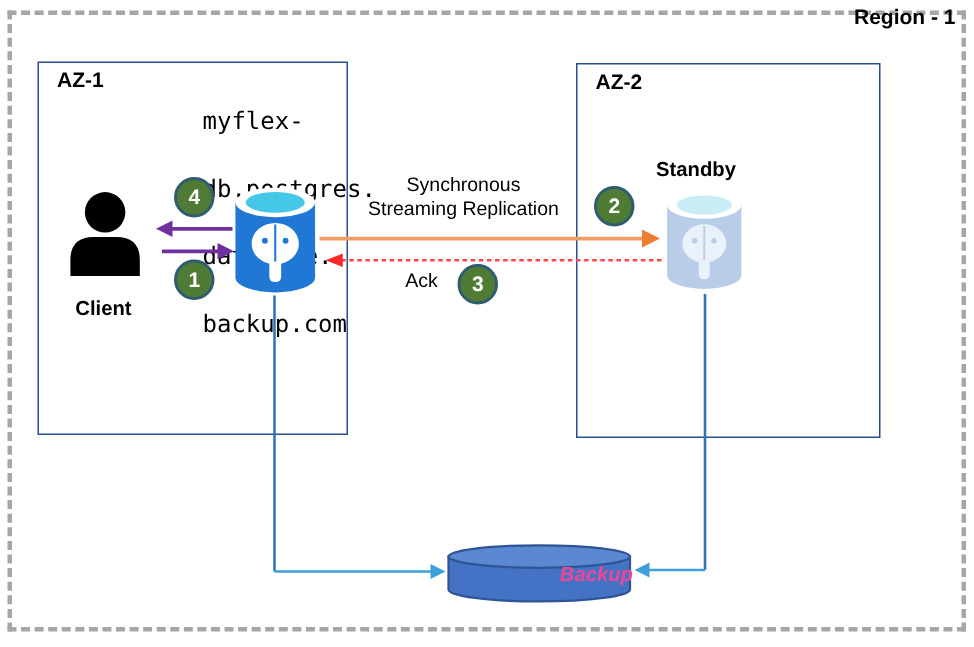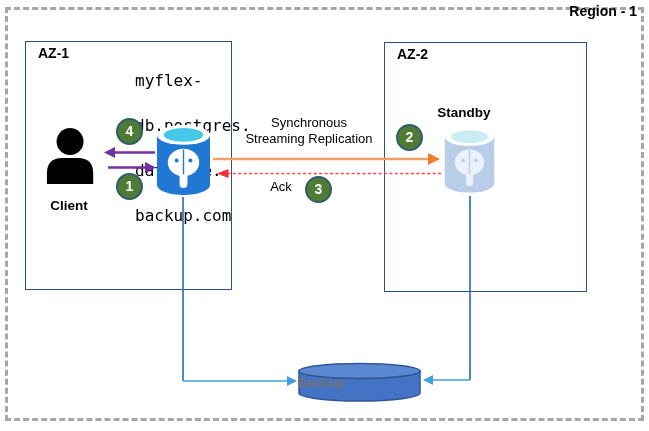--- a/index.html
+++ b/index.html
@@ -14,21 +14,21 @@
   .az-label{position:absolute;left:12px;top:3px;font-weight:bold;font-size:14px;}
   .hostname{left:135px;top:43px;font-family:"DejaVu Sans Mono","Liberation Mono",monospace;
             font-size:16px;line-height:15px;white-space:pre;}
   .node-label{font-weight:bold;font-size:13.5px;text-align:center;}
   .flow-label{font-size:13px;text-align:center;line-height:16px;}
   .badge{width:27px;height:27px;border-radius:50%;background:var(--c-green_badge,#4f7b35);
          border:2px solid var(--c-badge_border,#2e5d71);box-sizing:border-box;color:#fff;
          font-weight:bold;font-size:14px;text-align:center;line-height:22px;}
   svg{display:block;}
   .overlay{left:0;top:0;pointer-events:none;}
-  .backup-label{left:297px;top:375px;width:125px;color:#737373;font-weight:bold;font-size:13.5px;text-align:left;}
+  .backup-label{left:297px;top:375px;width:125px;color:#ec4899;font-weight:bold;font-size:13.5px;text-align:right;font-style:italic;}
 </style>
 </head>
 <body>
 
 <div class="canvas">
 
   <div class="abs region"></div>
   <div class="abs region-label">Region - 1</div>
 
   <div class="abs az az1">

